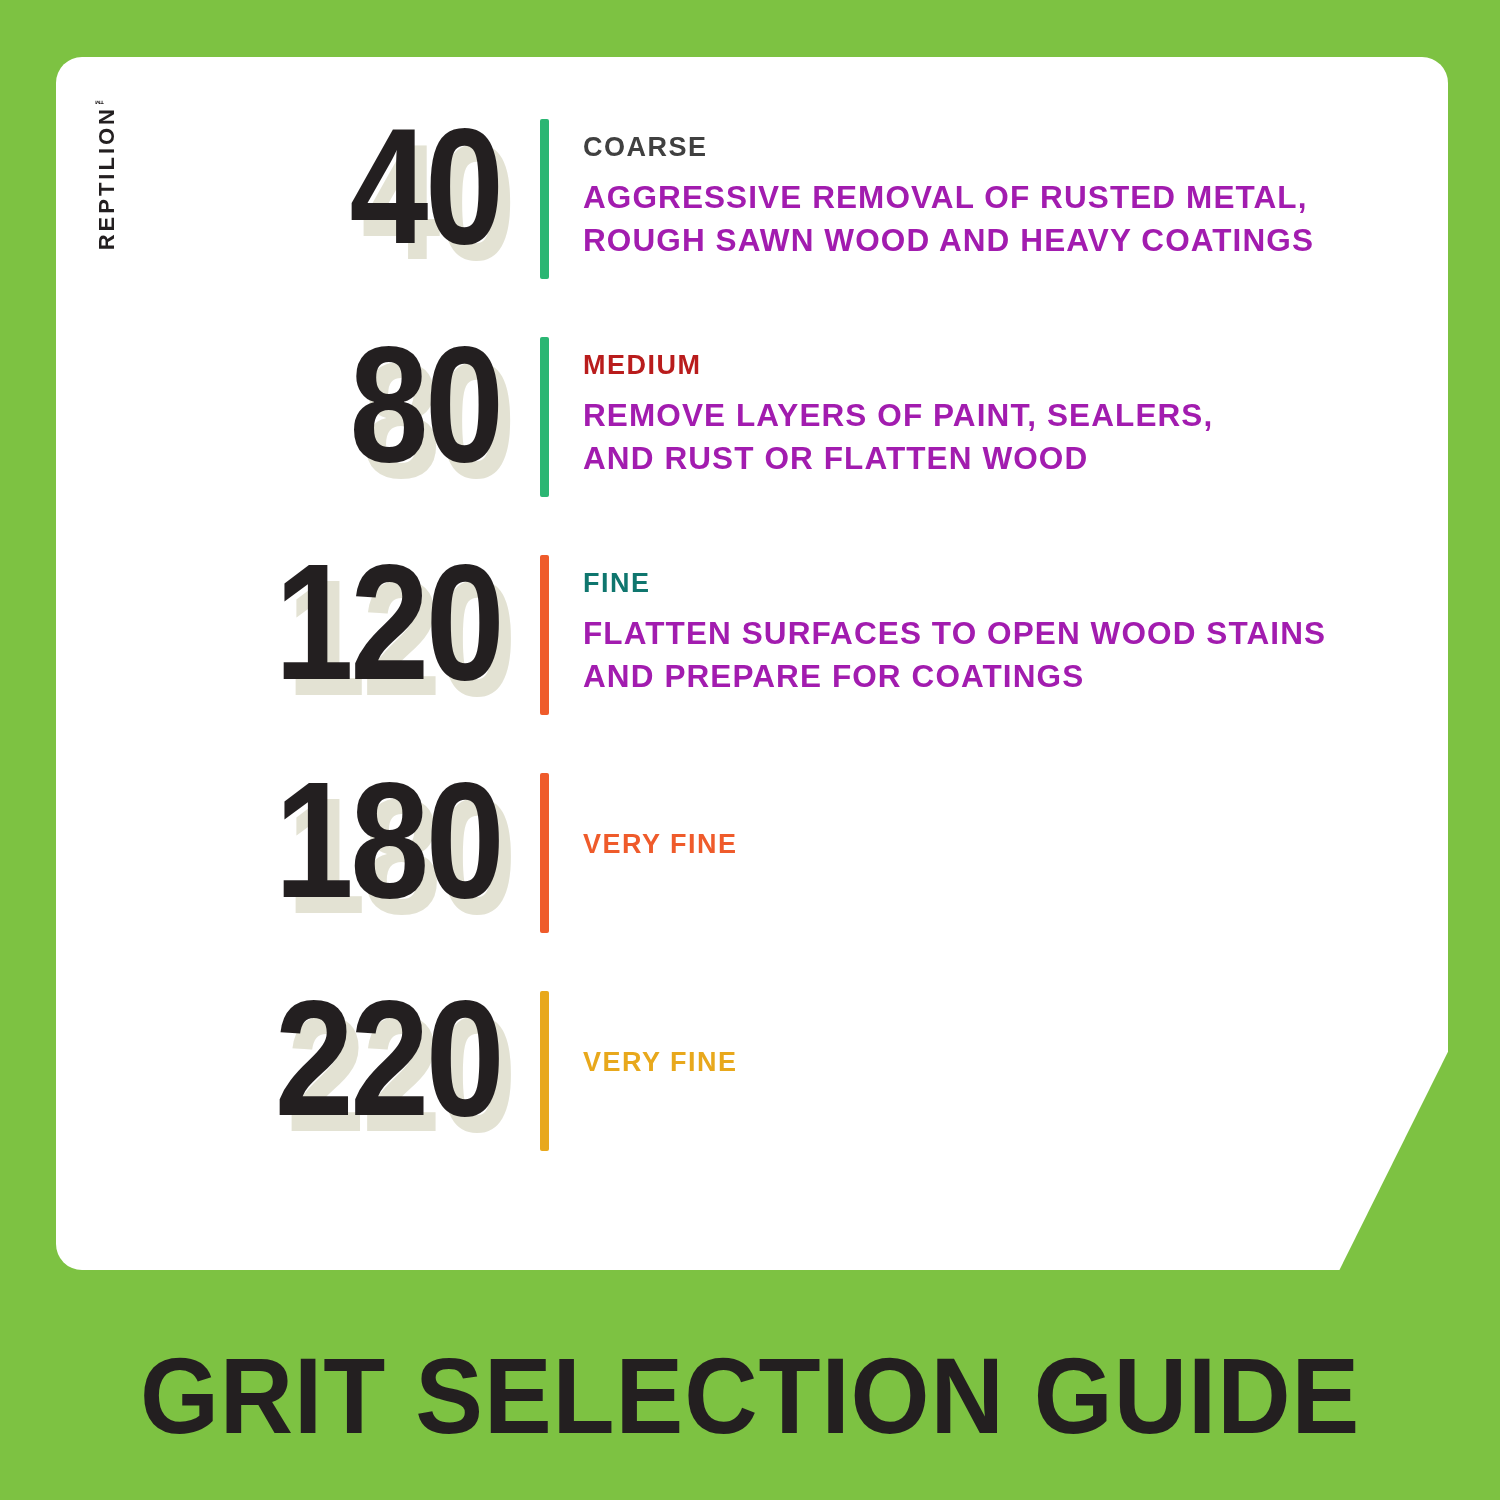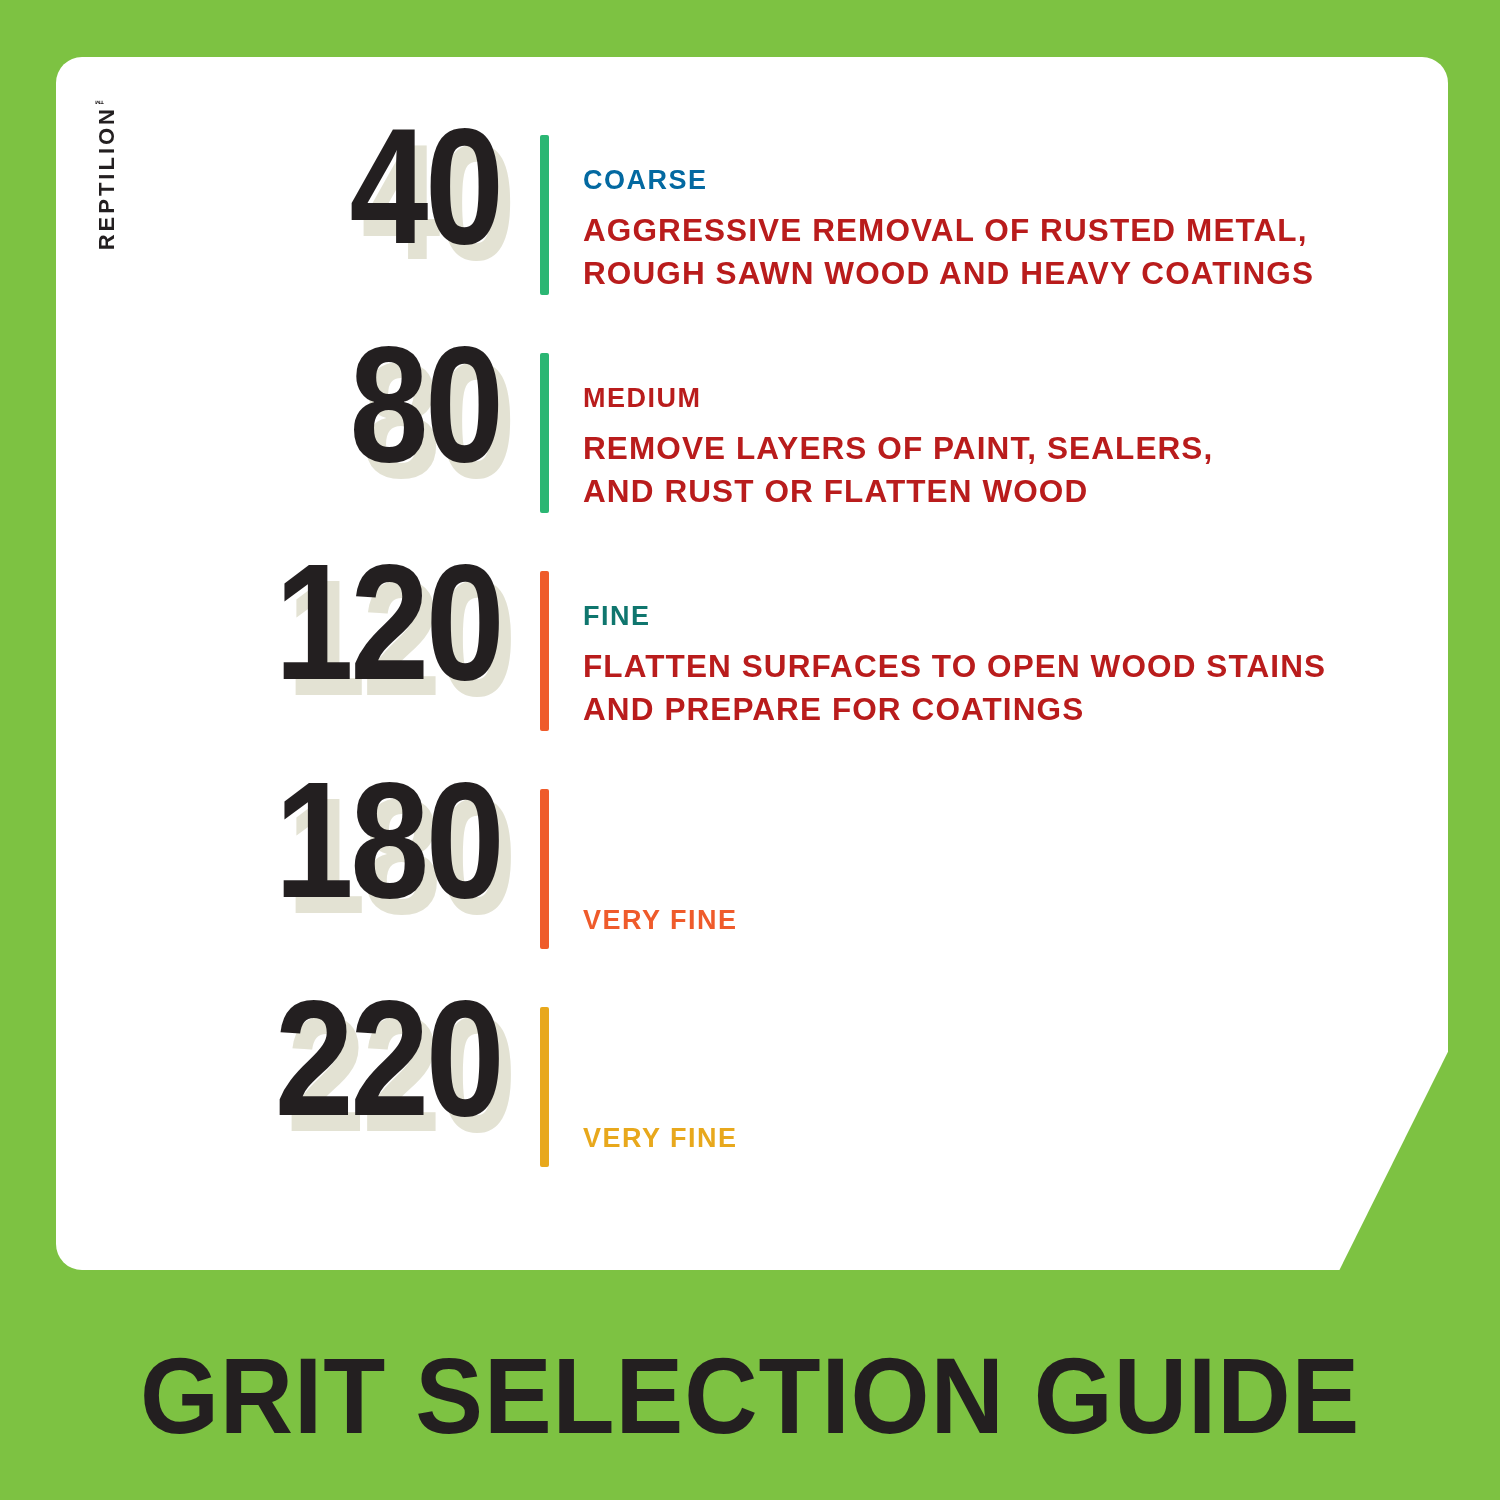--- a/index.html
+++ b/index.html
@@ -71,21 +71,21 @@
 
   .rows {
     position: absolute;
     left: 120px;
     top: 20px;
     width: 1240px;
   }
 
   .row {
     display: flex;
-    align-items: flex-end;
+    align-items: center;
     height: 218px;
     position: relative;
   }
 
   .grit-wrap {
     position: relative;
     width: 330px;
     flex: 0 0 330px;
     display: flex;
     justify-content: flex-end;
@@ -133,21 +133,21 @@
     font-size: 27px;
     letter-spacing: 1.5px;
     margin-bottom: 13px;
   }
   .desc {
     font-family: "Liberation Sans", sans-serif;
     font-weight: 700;
     font-size: 31.5px;
     line-height: 1.36;
     letter-spacing: 1.1px;
-    color: #b91c1c;
+    color: #a21caf;
     white-space: pre-line;
   }
 
   .footer-title {
     position: absolute;
     left: 0;
     right: 0;
     bottom: 42px;
     text-align: center;
     font-family: "Liberation Sans", sans-serif;
@@ -175,21 +175,21 @@
     <div class="brand"><span>REPTILION</span><span class="tm">™</span></div>
 
     <div class="rows">
 
       <div class="row">
         <div class="grit-wrap">
           <div class="grit" data-ghost="40">40</div>
         </div>
         <div class="divider" style="background:#2bb673"></div>
         <div class="text-col">
-          <div class="grade" style="color:#0369a1">COARSE</div>
+          <div class="grade" style="color:#404040">COARSE</div>
           <div class="desc">AGGRESSIVE REMOVAL OF RUSTED METAL,
 ROUGH SAWN WOOD AND HEAVY COATINGS</div>
         </div>
       </div>
 
       <div class="row">
         <div class="grit-wrap">
           <div class="grit" data-ghost="80">80</div>
         </div>
         <div class="divider" style="background:#2bb673"></div>

